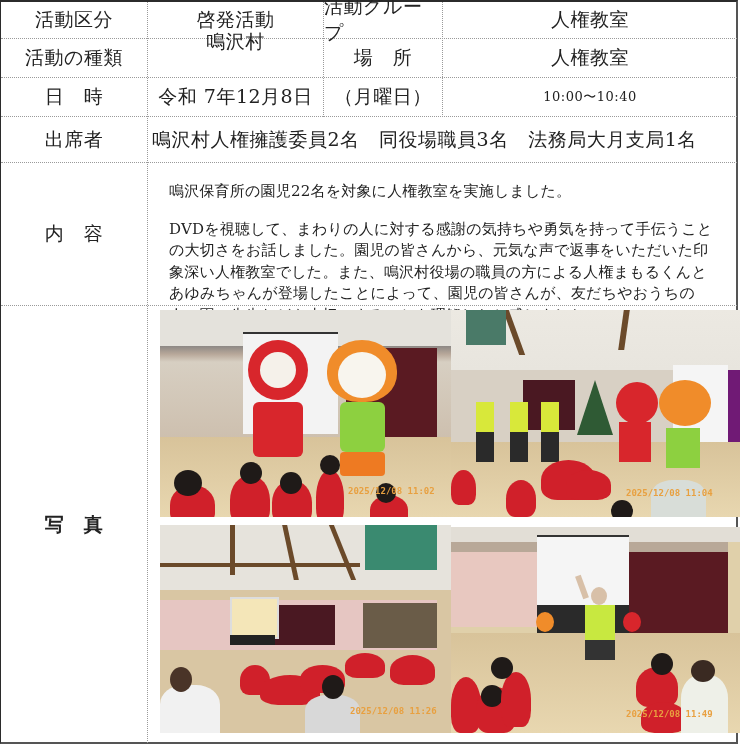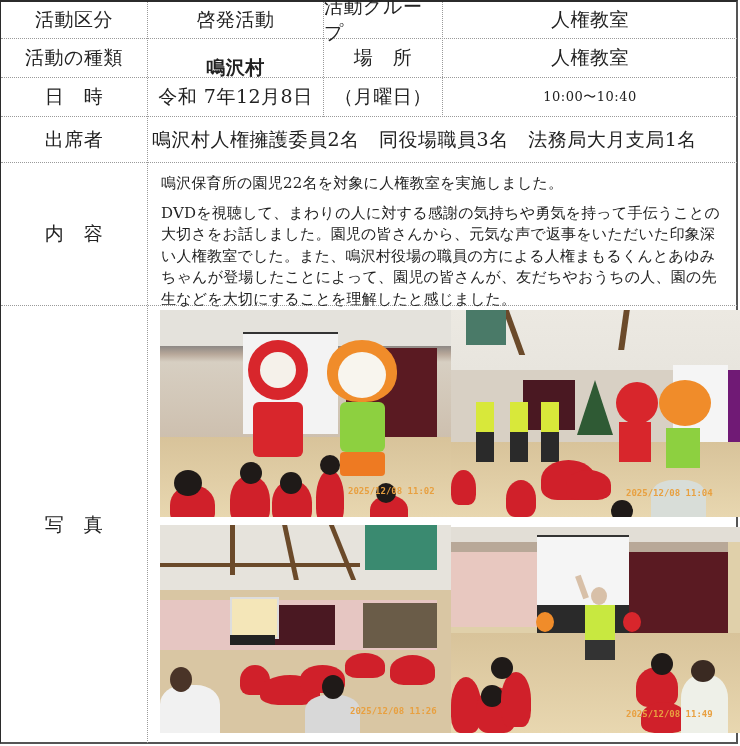--- a/index.html
+++ b/index.html
@@ -9,21 +9,21 @@
            border-top:2px solid #2b2b2b; border-left:1px solid #2b2b2b;
            border-right:2px solid #555; border-bottom:2px solid #555; box-sizing:border-box; }
   .cell { position:absolute; box-sizing:border-box; display:flex; align-items:center;
           justify-content:center; font-size:19px; letter-spacing:0.5px; }
   .hl { position:absolute; height:0; border-top:1.5px dotted #9a9a9a; }
   .vl { position:absolute; width:0; border-left:1.5px dotted #9a9a9a; }
   .left { justify-content:flex-start; padding-left:4px; }
   .content { position:absolute; left:149px; top:163px; width:588px; height:142px;
              padding:2px 4px; box-sizing:border-box; font-size:15px; line-height:21.5px;
              letter-spacing:0.2px; }
-  .content p { margin:8px; }
+  .content p { margin:16px; }
   .photo { position:absolute; overflow:hidden;padding-left:14px; }
   .photo .wall { position:absolute; left:0; right:0; top:0; }
   .photo .floor { position:absolute; left:0; right:0; bottom:0;
                   background:linear-gradient(#d8c39a,#e8d7b0); }
   .stamp { position:absolute; font-family:"DejaVu Sans Mono", monospace; font-size:9px;
            color:#e8a040; font-weight:bold; letter-spacing:0; }
   .kid { position:absolute; border-radius:50% 50% 30% 30%; background:#d0202a; }
   .head { position:absolute; border-radius:50%; background:#1f1a18; }
 </style>
 </head>
@@ -40,39 +40,39 @@
 <div class="vl" style="left:147px;top:2px;height:741px;"></div>
 <div class="vl" style="left:323px;top:2px;height:115px;"></div>
 <div class="vl" style="left:442px;top:2px;height:115px;"></div>
 
 <div class="cell" style="left:1px;top:2px;width:146px;height:36px;">活動区分</div>
 <div class="cell" style="left:148px;top:2px;width:175px;height:36px;font-family:Liberation Mono, monospace;">啓発活動</div>
 <div class="cell" style="left:324px;top:2px;width:118px;height:36px;">活動グループ</div>
 <div class="cell" style="left:443px;top:2px;width:294px;height:36px;">人権教室</div>
 
 <div class="cell" style="left:1px;top:39px;width:146px;height:38px;">活動の種類</div>
-<div class="cell" style="left:148px;top:49px;width:175px;height:38px;font-weight:bold;">鳴沢村</div>
+<div class="cell" style="left:148px;top:23px;width:175px;height:38px;">鳴沢村</div>
 <div class="cell" style="left:324px;top:39px;width:118px;height:38px;">場　所</div>
 <div class="cell" style="left:443px;top:39px;width:294px;height:38px;">人権教室</div>
 
 <div class="cell" style="left:1px;top:78px;width:146px;height:38px;">日　時</div>
 <div class="cell" style="left:148px;top:78px;width:175px;height:38px;">令和 7年12月8日</div>
 <div class="cell" style="left:324px;top:78px;width:118px;height:38px;">（月曜日）</div>
 <div class="cell" style="left:443px;top:78px;width:294px;height:38px;font-size:13px;">10:00〜10:40</div>
 
 <div class="cell" style="left:1px;top:117px;width:146px;height:45px;">出席者</div>
 <div class="cell left" style="left:148px;top:117px;width:589px;height:45px;">鳴沢村人権擁護委員2名　同役場職員3名　法務局大月支局1名</div>
 
 <div class="cell" style="left:1px;top:163px;width:146px;height:142px;">内　容</div>
 <div class="content">
   <p>鳴沢保育所の園児22名を対象に人権教室を実施しました。</p>
   <p>DVDを視聴して、まわりの人に対する感謝の気持ちや勇気を持って手伝うことの大切さをお話しました。園児の皆さんから、元気な声で返事をいただいた印象深い人権教室でした。また、鳴沢村役場の職員の方による人権まもるくんとあゆみちゃんが登場したことによって、園児の皆さんが、友だちやおうちの人、園の先生などを大切にすることを理解したと感じました。</p>
 </div>
 
-<div class="cell" style="left:1px;top:306px;width:146px;height:437px;">写　真</div>
+<div class="cell" style="left:1px;top:306px;width:146px;height:437px;font-weight:bold;">写　真</div>
 
 <div class="photo" style="left:160px;top:310px;width:277px;height:207px;background:#cfcbc2;">
   <div class="wall" style="height:130px;background:linear-gradient(#e4e2dc 0,#e4e2dc 28%,#8f8a86 28%,#b8a89a 34%,#d7cfc2 40%,#cdbfae 100%);"></div>
   <div style="position:absolute;left:83px;top:22px;width:95px;height:100px;background:#f3f3f3;border-top:2px solid #333;"></div>
   <div style="position:absolute;left:186px;top:38px;width:91px;height:90px;background:#5a1a22;"></div>
   <div class="floor" style="height:80px;"></div>
   <div style="position:absolute;left:88px;top:30px;width:60px;height:60px;border-radius:50%;background:#d8262c;"></div>
   <div style="position:absolute;left:100px;top:42px;width:36px;height:36px;border-radius:50%;background:#f5f1ea;"></div>
   <div style="position:absolute;left:93px;top:92px;width:50px;height:55px;background:#d8262c;border-radius:6px;"></div>
   <div style="position:absolute;left:167px;top:30px;width:70px;height:62px;border-radius:50% 50% 45% 45%;background:#f08c2a;"></div>

